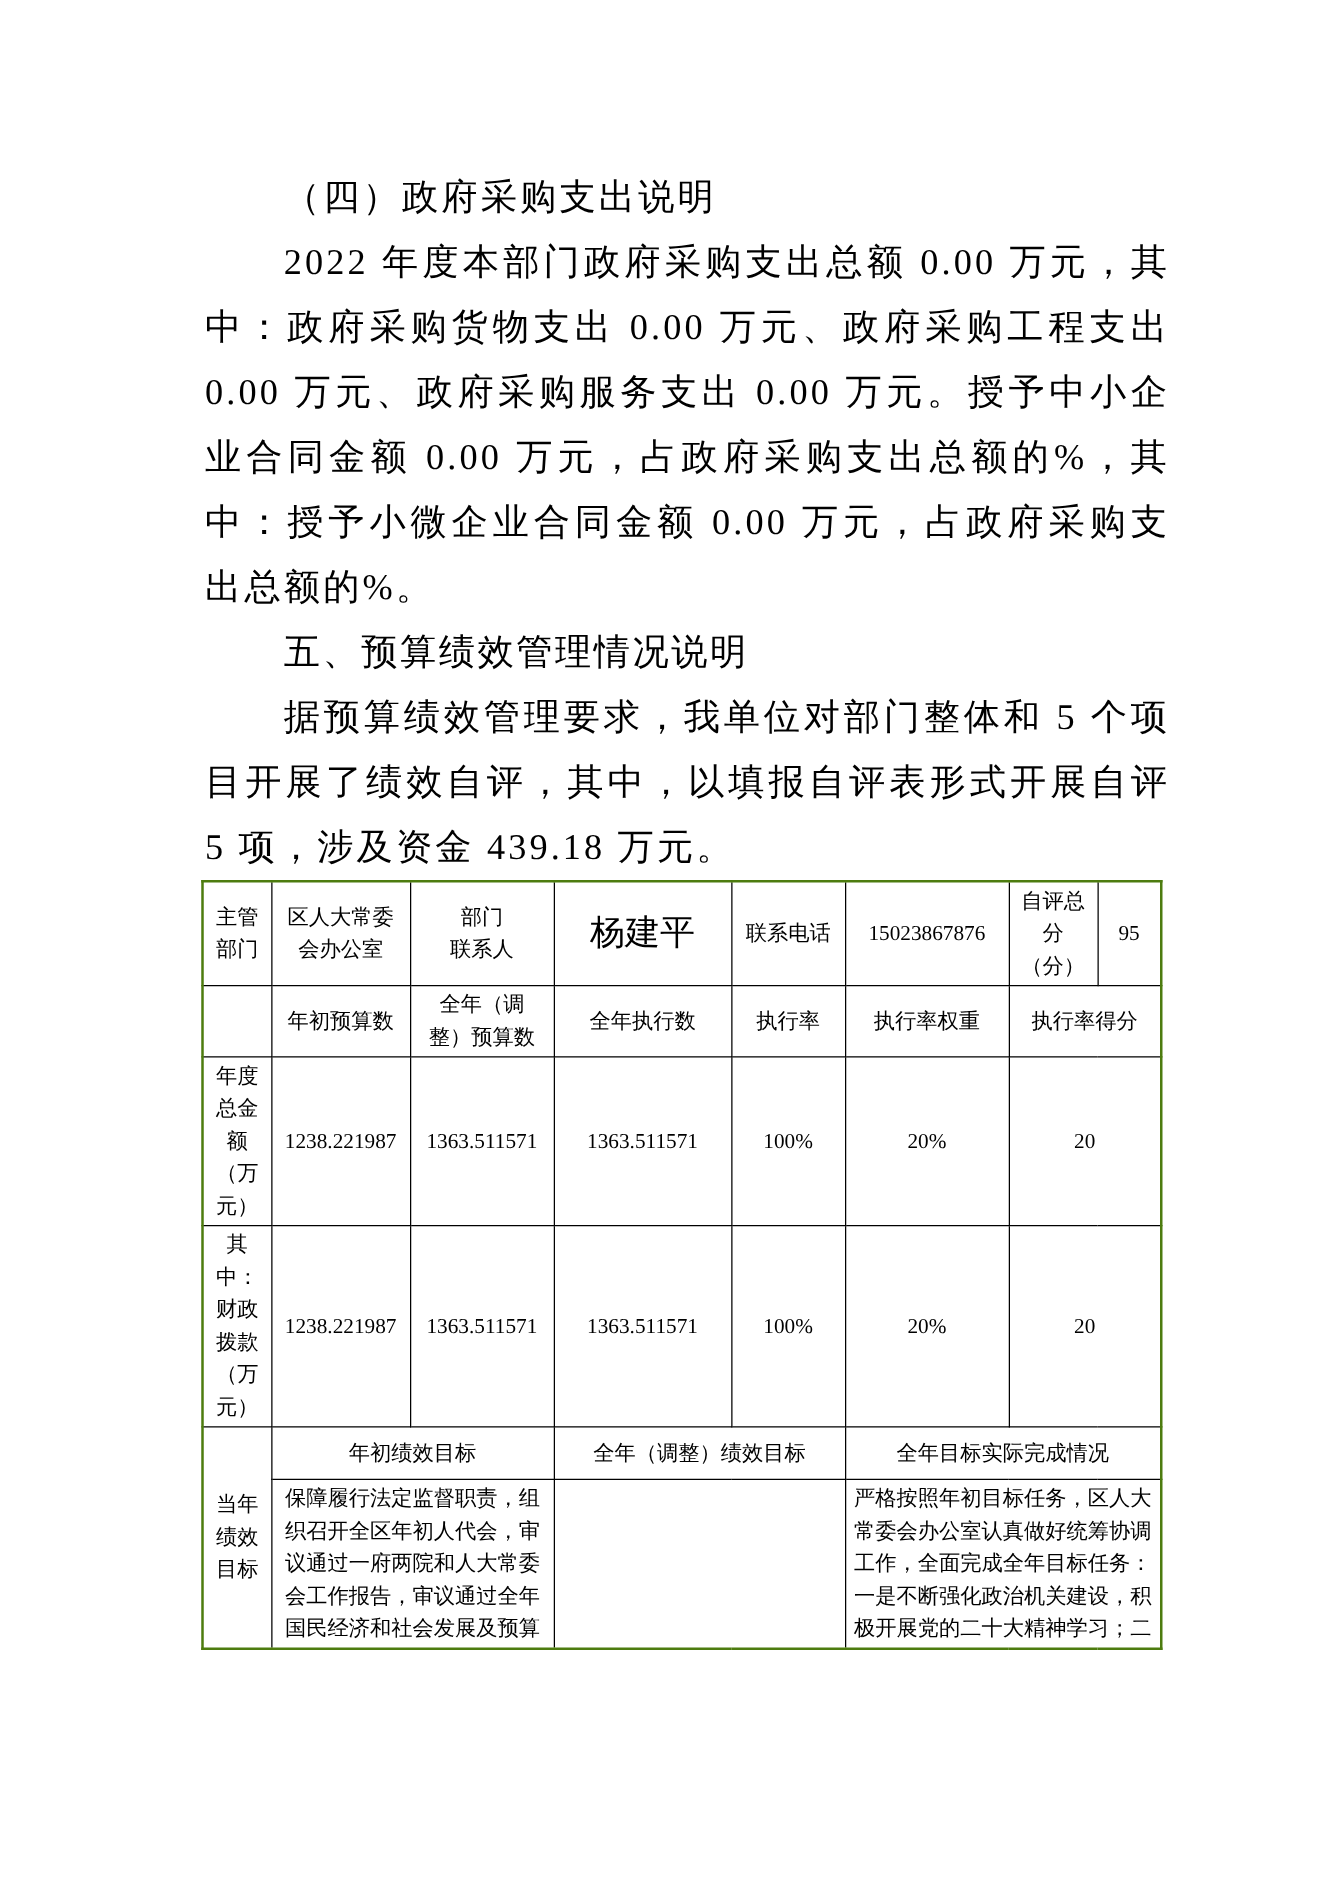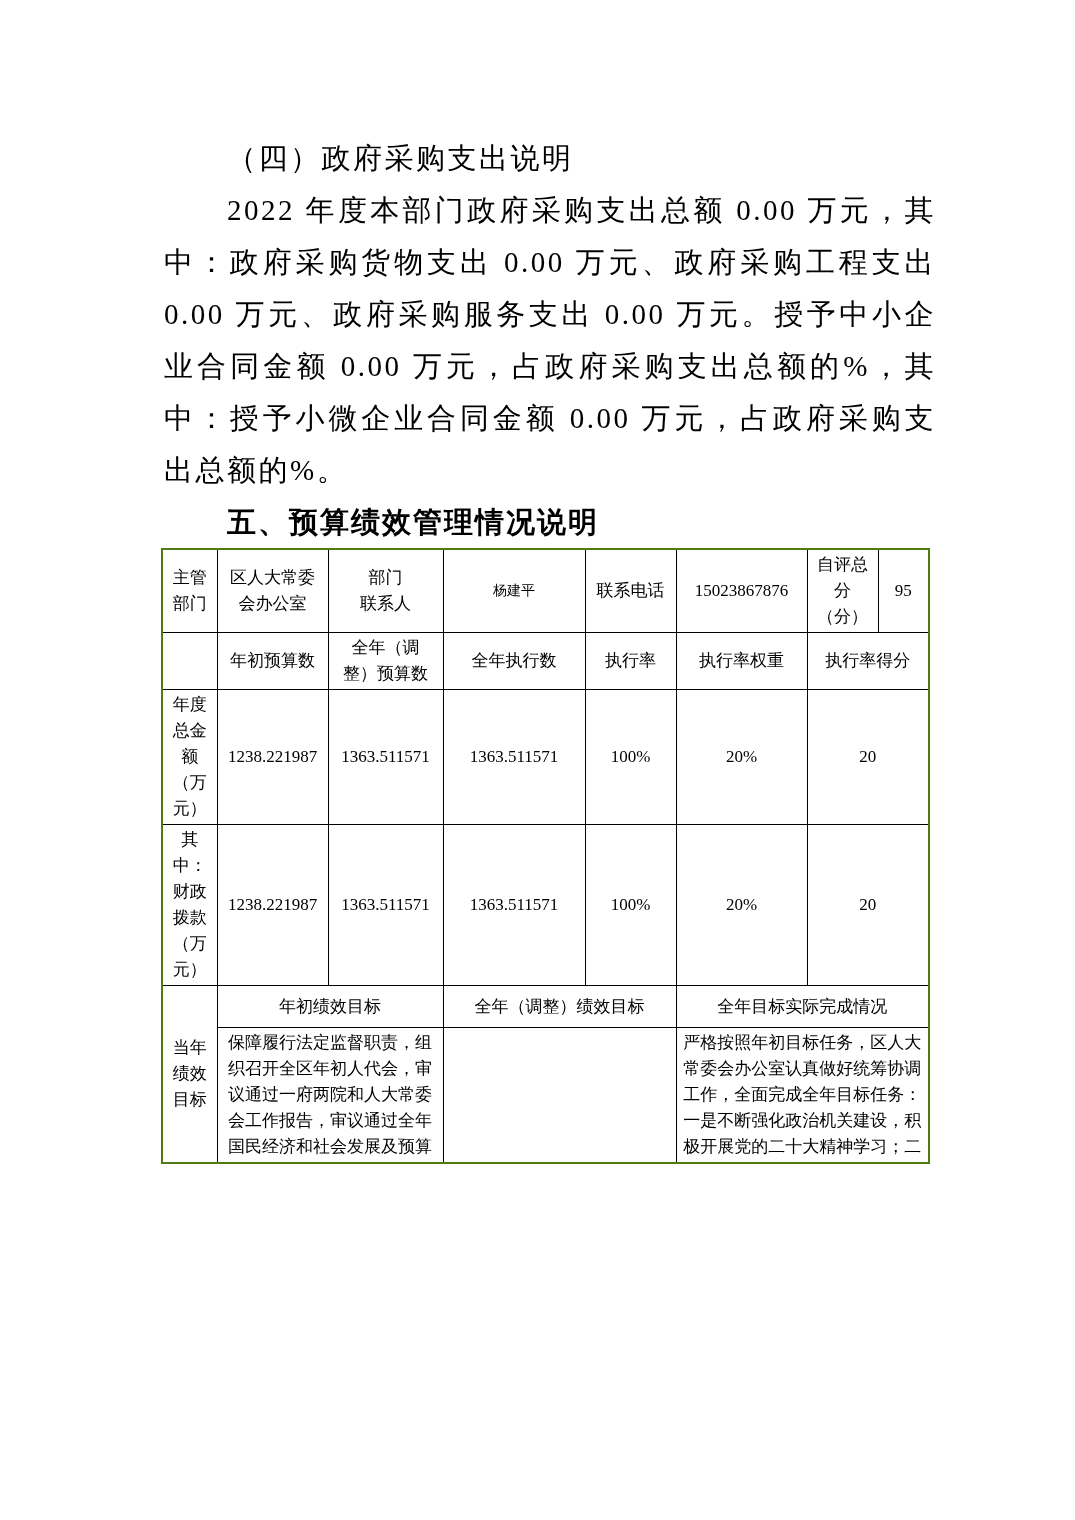--- a/index.html
+++ b/index.html
@@ -23,21 +23,21 @@
   .para {
     margin: 0;
     font-size: 29px;
     line-height: 52px;
     letter-spacing: 2.5px;
     text-align: justify;
     text-indent: 63px;
   }
   .heading-bold {
     font-family: "Liberation Sans", "DejaVu Sans", sans-serif;
-    font-weight: bold;
+    font-weight: normal;
     letter-spacing: 2px;
   }
   .table-title {
     margin: 0;
     font-size: 31px;
     font-weight: bold;
     line-height: 36px;
     text-align: center;
     letter-spacing: 1.5px;
   }
@@ -63,36 +63,37 @@
   .r2 td { height: 49px; }
   .r3 td { height: 120px; }
   .r4 td { height: 143px; }
   .r5 td { height: 42px; }
   .r6 td { height: 119px; margin-left: 34px; }
   td.rowlabel { height: 161px; }
   td.num {
     padding: 2px 13px;
     line-height: 30px;
   }
-  td.name { font-size: 14px; }
+  td.name { font-size: 28px; }
   td.goal-text {
     text-align: justify;
     vertical-align: top;
     padding: 3px 6px;
     line-height: 23.5px;
   }
 </style>
 </head>
 <body>
 
 <div class="page">
 
   <p class="para">（四）政府采购支出说明</p>
   <p class="para">2022 年度本部门政府采购支出总额 0.00 万元，其中：政府采购货物支出 0.00 万元、政府采购工程支出 0.00 万元、政府采购服务支出 0.00 万元。授予中小企业合同金额 0.00 万元，占政府采购支出总额的%，其中：授予小微企业合同金额 0.00 万元，占政府采购支出总额的%。</p>
   <p class="para heading-bold">五、预算绩效管理情况说明</p>
+  <p class="para">据预算绩效管理要求，我单位对部门整体和 5 个项目开展了绩效自评，其中，以填报自评表形式开展自评 5 项，涉及资金 439.18 万元。</p>
 
 
   <table class="self-eval">
     <colgroup>
       <col style="width:55px">
       <col style="width:111px">
       <col style="width:115px">
       <col style="width:142px">
       <col style="width:91px">
       <col style="width:131px">

